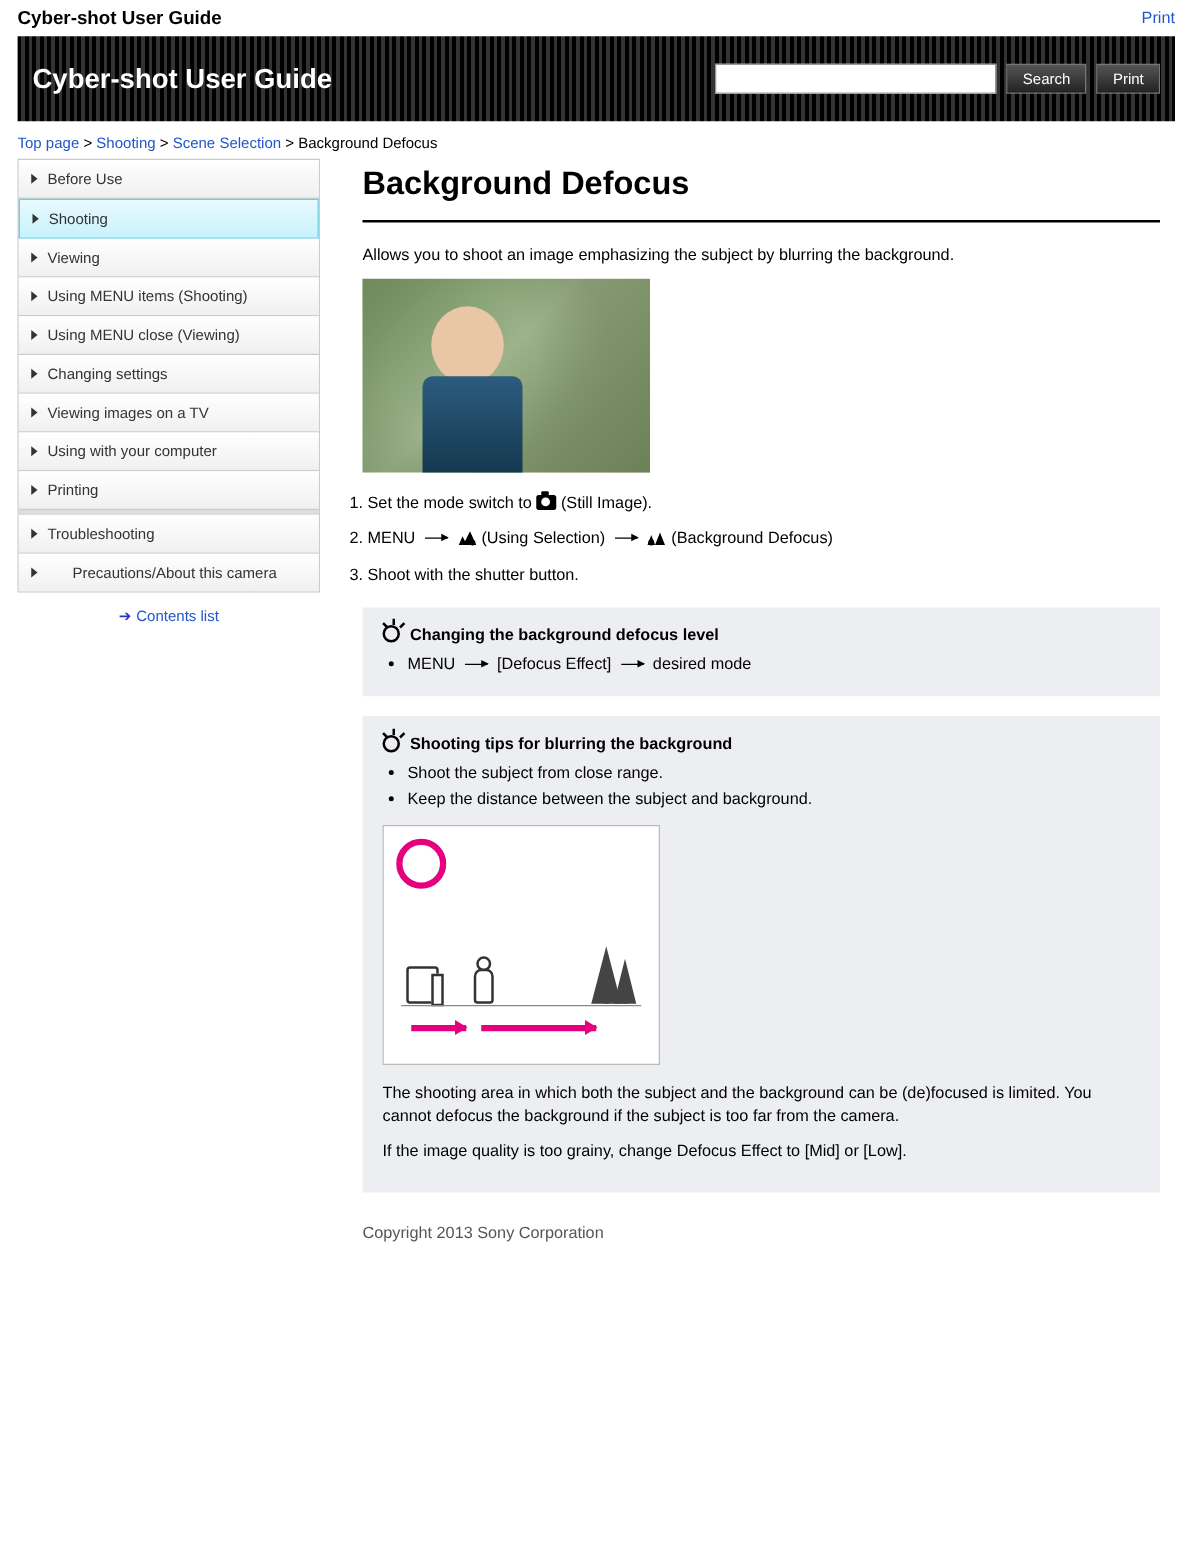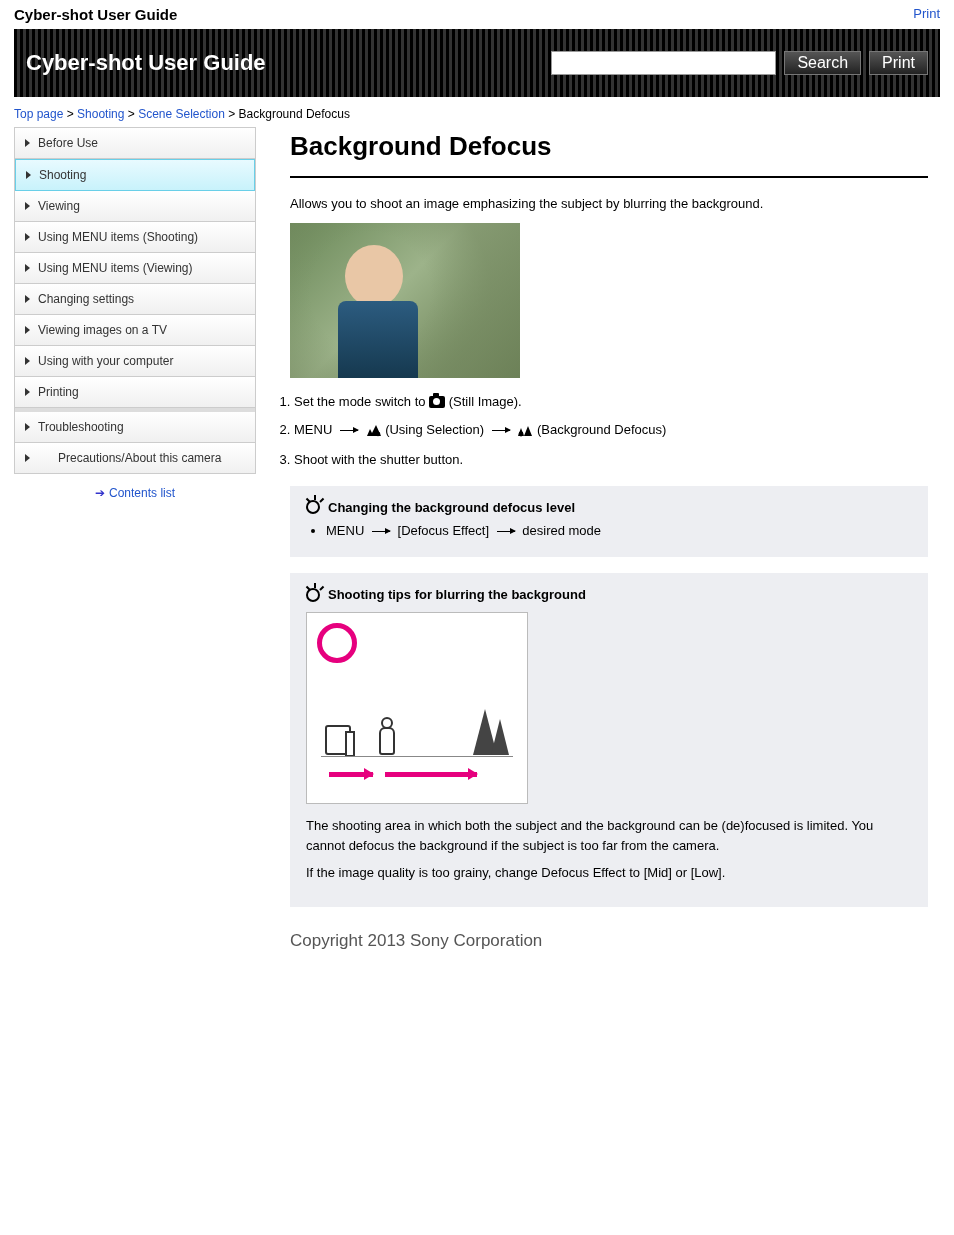--- a/index.html
+++ b/index.html
@@ -17,21 +17,21 @@
     align-items: center;
     padding: 0 12px;
     color: #fff;
   }
   .header-title { font-size: 22px; font-weight: bold; flex: 1; }
   .search-input {
     width: 225px; height: 24px; border: 1px solid #999; font-size: 13px; padding: 2px 4px;
     background: #fff; color: #000;
   }
   .hdr-btn {
-    margin-left: 8px; height: 24px; padding: 0 12px; font-size: 16px;
+    margin-left: 8px; height: 24px; padding: 0 12px; font-size: 12px;
     background: linear-gradient(#555,#222); border: 1px solid #777; color: #fff; cursor: pointer;
   }
 
   .crumbs { margin: 10px 14px 6px 14px; font-size: 12px; }
 
   .layout { display: flex; padding: 0 26px 30px 14px; }
   .sidebar { width: 242px; flex: 0 0 242px; margin-right: 34px; }
   .menu { border: 1px solid #ccc; background: #fafafa; }
   .menu .group-sep { height: 4px; background: #ddd; }
   .menu .item {
@@ -93,21 +93,21 @@
   .tree { width:0; height:0; border-left:12px solid transparent; border-right:12px solid transparent; border-bottom:46px solid #444; position:relative; }
   .tree.small { border-bottom-width:36px; border-left-width:9px; border-right-width:9px; margin-top:10px; margin-left:-6px; }
   .tree .trunk { position:absolute; bottom:-46px; left:-2px; width:4px; height:8px; background:#444; }
   .baseline { position:absolute; left:14px; right:14px; bottom:46px; height:1px; background:#888; }
   .pink-arrow { position:absolute; height:5px; background:#e6007e; bottom:26px; }
   .pink-arrow::after { content:''; position:absolute; right:-1px; top:-4px; border-left:10px solid #e6007e; border-top:6.5px solid transparent; border-bottom:6.5px solid transparent; }
   .pink-arrow.a { left:22px; width:44px; }
   .pink-arrow.b { left:78px; width:92px; }
 
   .defocus-p { margin:8px 0; line-height:1.5; }
-  .copy { font-size:17px; color:#555; margin-top:24px; }
+  .copy { font-size:13px; color:#555; margin-top:24px; }
   .scn-icon { display:inline-block; vertical-align:-3px; }
 </style>
 </head>
 <body>
 
 <div class="top-bar">
   <span>Cyber-shot User Guide</span>
   <span class="top-right"><a>Print</a></span>
   <div style="clear:both"></div>
 </div>
@@ -140,21 +140,21 @@
       <div class="item">
           <span class="tri"></span>
           <span>Viewing</span>
         </div>
       <div class="item">
           <span class="tri"></span>
           <span>Using MENU items (Shooting)</span>
         </div>
       <div class="item">
           <span class="tri"></span>
-          <span>Using MENU items (Viewing)</span>
+          <span>Using MENU close (Viewing)</span>
         </div>
       <div class="item">
           <span class="tri"></span>
           <span>Changing settings</span>
         </div>
       <div class="item">
           <span class="tri"></span>
           <span>Viewing images on a TV</span>
         </div>
       <div class="item">
@@ -238,20 +238,24 @@
       </ul>
     </div>
 
     <div class="tip-box">
       <div class="tip-head">
         <span class="bulb">
             <span class="ray2"></span>
           </span>
         <span>Shooting tips for blurring the background</span>
       </div>
+      <ul class="bullets">
+        <li>Shoot the subject from close range.</li>
+        <li>Keep the distance between the subject and background.</li>
+      </ul>
 
       <div class="diagram">
         <div class="diag-circle"></div>
         <div class="diag-cam"></div>
         <div class="diag-person">
             <div class="head"></div>
             <div class="body"></div>
           </div>
         <div class="diag-trees">
           <div class="tree">

